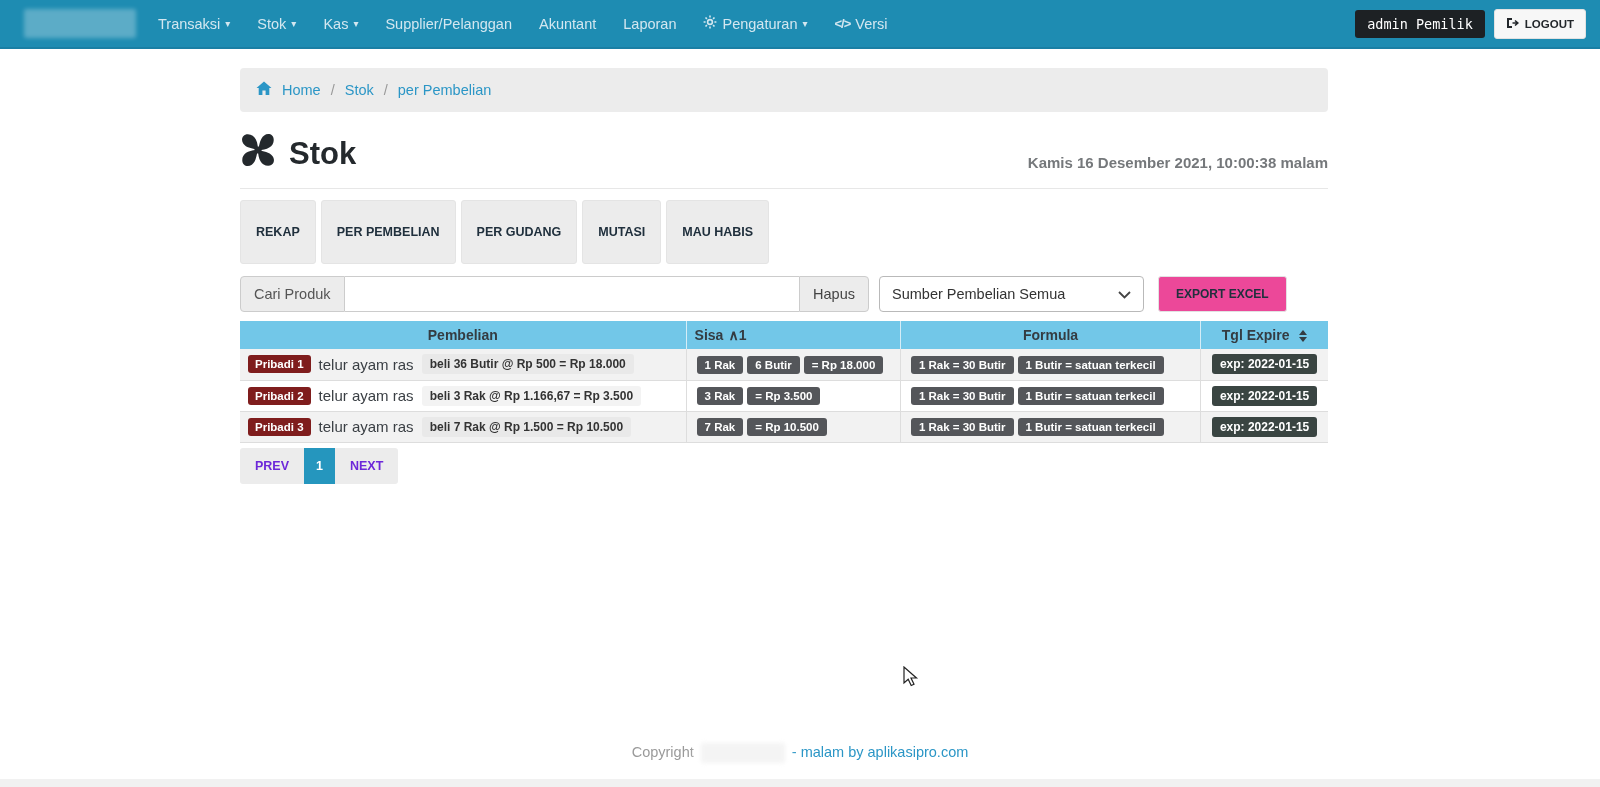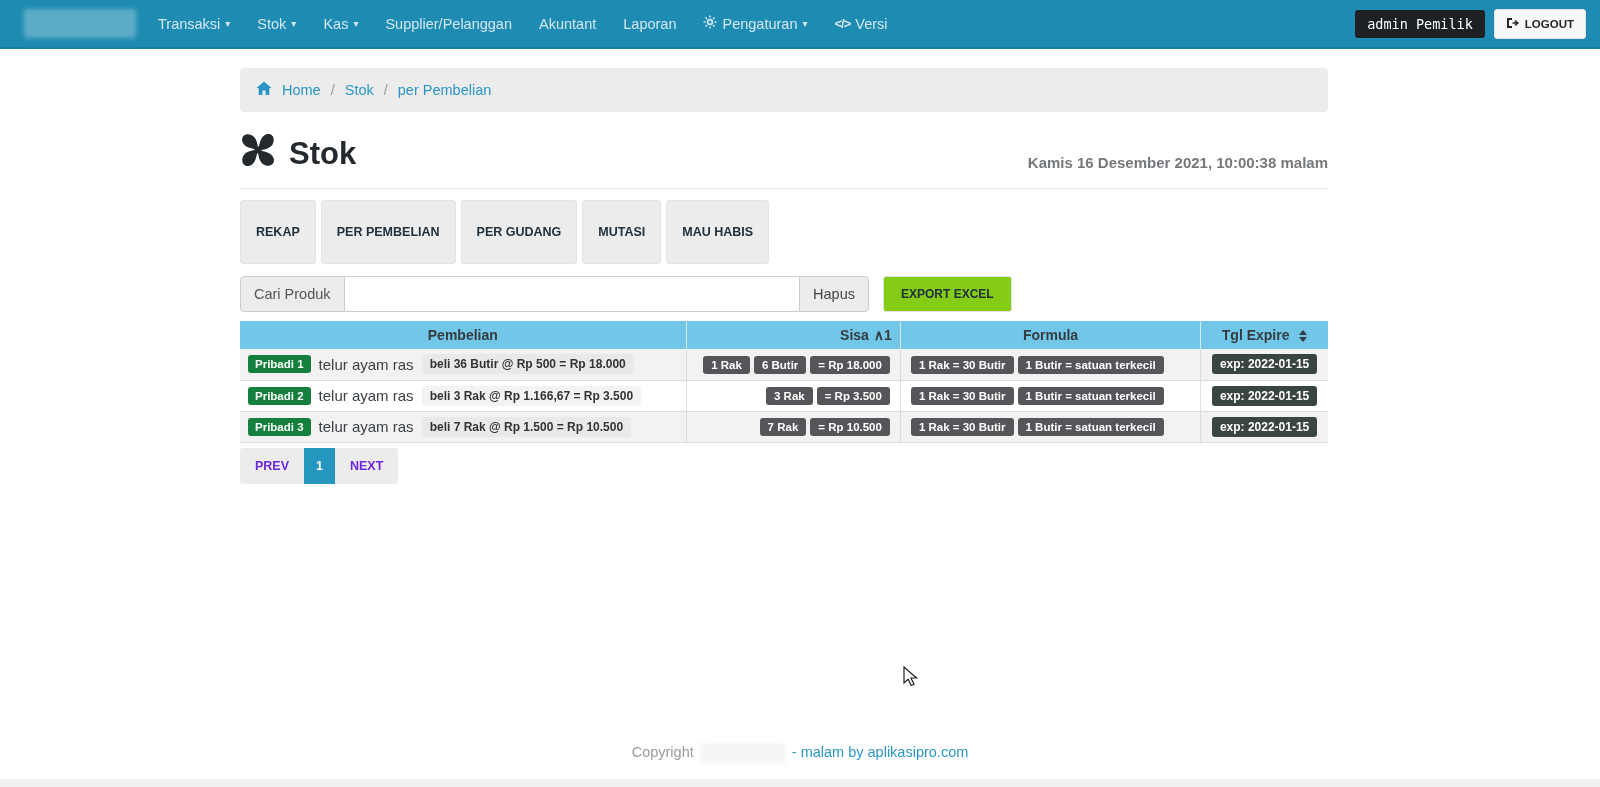--- a/index.html
+++ b/index.html
@@ -82,45 +82,45 @@
     padding:0 13px; font-size:14.5px; color:#444; cursor:pointer;
     font-family:"Liberation Sans", sans-serif;
   }
   .select-box {
     margin-left:10px; width:265px; background:#fff;
     border:1px solid #b9b9b9; border-radius:4px; cursor:pointer;
     display:flex; align-items:center; justify-content:space-between; padding:0 12px;
     font-size:14.5px; color:#333;
   }
   .export-btn {
-    margin-left:14px; background:#84cc16; border:1px solid #e2e2e2; border-radius:3px;
+    margin-left:14px; background:#ec4899; border:1px solid #e2e2e2; border-radius:3px;
     font-weight:bold; font-size:12px; color:#20303d; padding:0 17px; cursor:pointer;
     font-family:"Liberation Sans", sans-serif;
   }
 
   
   table.stock-table { width:100%; border-collapse:collapse; margin-top:9px; }
   .stock-table th {
     background:#72c7e8; color:#343c42; font-weight:bold; font-size:14px;
     padding:6px 8px; border-left:1px solid #d5edf7;
   }
   .stock-table th:first-child { border-left:none; }
   .stock-table td {
     padding:5px 8px; border-bottom:1px solid #ddd; border-left:1px solid #ddd;
     height:31px; vertical-align:middle;
   }
   .stock-table td:first-child { border-left:none; }
   .stock-table tbody tr:nth-child(odd) { background:#f2f2f2; }
   .col-pembelian { width:41%; }
-  .col-sisa { width:19.7%; text-align:right; }
+  .col-sisa { width:19.7%; text-align:left; }
   .col-formula { width:27.6%; }
   .col-expire { width:11.7%; text-align:center; }
   .cell-pembelian { display:flex; align-items:center; gap:8px; }
   .src-badge {
-    background:#15803d; color:#fff; font-weight:bold; font-size:11.5px;
+    background:#7f1d1d; color:#fff; font-weight:bold; font-size:11.5px;
     padding:3px 7px; border-radius:3px; white-space:nowrap;
   }
   .product-name { font-size:15px; color:#3a3f44; white-space:nowrap; }
   .purchase-pill {
     background:#e9e9e9; color:#333; font-weight:bold; font-size:12px;
     padding:3px 8px; border-radius:3px; white-space:nowrap;
   }
   tr:nth-child(even) .purchase-pill { background:#f3f3f3; }
   .dark-badge {
     display:inline-block; background:#54565a; color:#fff; font-weight:bold;
@@ -265,20 +265,28 @@
     <button class="tab-btn">PER GUDANG</button>
     <button class="tab-btn">MUTASI</button>
     <button class="tab-btn">MAU HABIS</button>
   </div>
 
   <div class="filter-row">
     <div class="input-group">
       <span class="ig-label">Cari Produk</span>
       <input class="ig-input" type="text" value="" style="">
       <button class="ig-btn">Hapus</button>
+    </div>
+    <div class="select-box">
+      <span>Sumber Pembelian Semua</span>
+      <span>
+        <svg width="13" height="8" viewBox="0 0 13 8">
+          <path d="M1 1 L6.5 6.5 L12 1" stroke="#444" stroke-width="1.8" fill="none"></path>
+        </svg>
+      </span>
     </div>
     <button class="export-btn">EXPORT EXCEL</button>
   </div>
 
   <table class="stock-table">
     <thead>
       <tr>
         <th class="col-pembelian">
           <span>Pembelian</span>
         </th>

